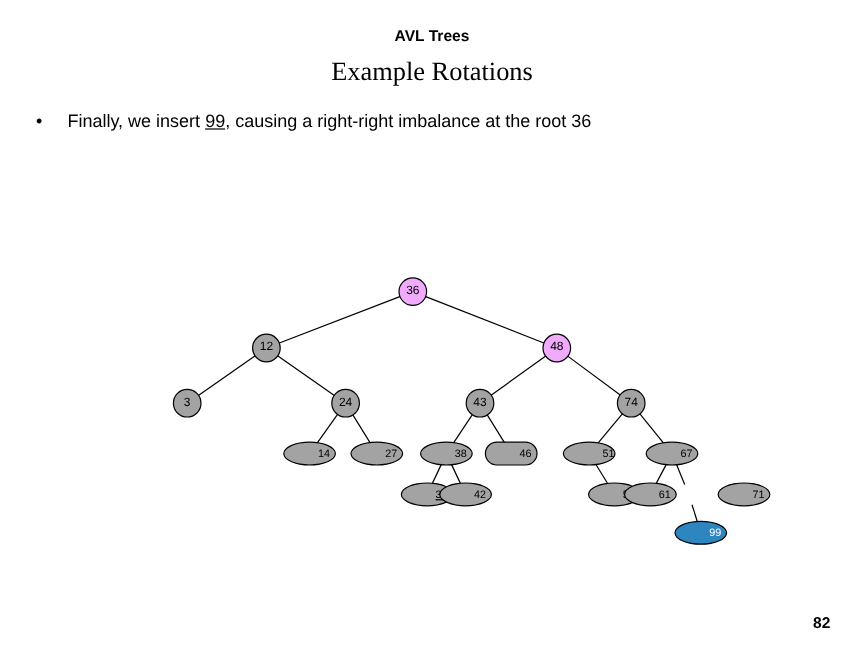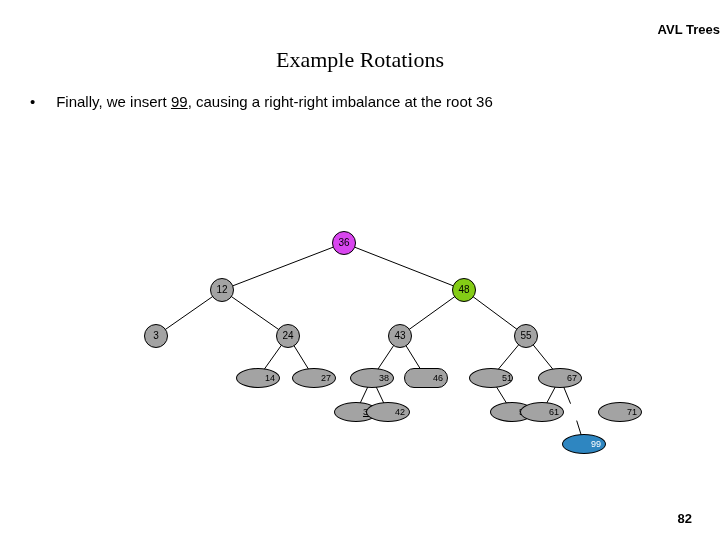--- a/index.html
+++ b/index.html
@@ -7,21 +7,21 @@
     padding: 0;
     width: 720px;
     height: 540px;
     background: #fff;
     font-family: Arial, Helvetica, sans-serif;
     color: #000;
     position: relative;
     overflow: hidden;
   }
   .header-small {
-    text-align: right;
+    text-align: center;
     font-size: 13px;
     font-weight: bold;
     margin-top: 22px;
   }
   .title {
     text-align: center;
     font-size: 22px;
     font-weight: normal;
     margin-top: 10px;
     font-family: "Times New Roman", Times, serif;
@@ -62,22 +62,22 @@
     transform: translate(-50%, -50%);
     font-family: Arial, sans-serif;
   }
   .node.small {
     width: 18px;
     height: 18px;
     line-height: 18px;
     font-size: 9px;
     padding-left: 24px;
   }
-  .node.yellow { background: #d946ef; }
-  .node.green  { background: #84cc16; }
+  .node.yellow { background: #f0abfc; }
+  .node.green  { background: #f0abfc; }
   .node.blue   { background: #2e86c1; color: #fff; }
   .page-num {
     position: absolute;
     right: 28px;
     bottom: 14px;
     font-size: 13px;
     font-weight: bold;
   }
 </style>
 </head>
@@ -111,21 +111,21 @@
       <line x1="433.7890105162287" y1="159.95409124712356" x2="424.2109894837713" y2="178.04590875287644" stroke="#000" stroke-width="1"></line>
       <line x1="441.42674824728863" y1="160.32210288627243" x2="448.57325175271137" y2="177.67789711372757" stroke="#000" stroke-width="1"></line>
       <line x1="454.6844749382235" y1="194.59031980231526" x2="459.3155250617765" y2="209.40968019768474" stroke="#000" stroke-width="1"></line>
     </svg>
 <div class="node yellow" style="left: 216px; top: 15px;">36</div>
     <div class="node" style="left: 94px; top: 62px;">12</div>
     <div class="node green" style="left: 336px; top: 62px;">48</div>
     <div class="node" style="left: 28px; top: 108px;">3</div>
     <div class="node" style="left: 160px; top: 108px;">24</div>
     <div class="node" style="left: 272px; top: 108px;">43</div>
-    <div class="node" style="left: 398px; top: 108px;">55</div>
+    <div class="node" style="left: 398px; top: 108px;">74</div>
     <div class="node small" style="left: 130px; top: 150px;">14</div>
     <div class="node small" style="left: 186px; top: 150px;">27</div>
     <div class="node small" style="left: 244px; top: 150px;">38</div>
     <div class="node small" style="left: 298px; top: 150px; border-radius: 10px;">46</div>
     <div class="node small" style="left: 363px; top: 150px; text-align: right;">51</div>
     <div class="node small" style="left: 432px; top: 150px;">67</div>
     <div class="node small" style="left: 228px; top: 184px; text-decoration: underline;">37</div>
     <div class="node small" style="left: 260px; top: 184px;">42</div>
     <div class="node small" style="left: 384px; top: 184px;">54</div>
     <div class="node small" style="left: 414px; top: 184px; text-align: center;">61</div>

